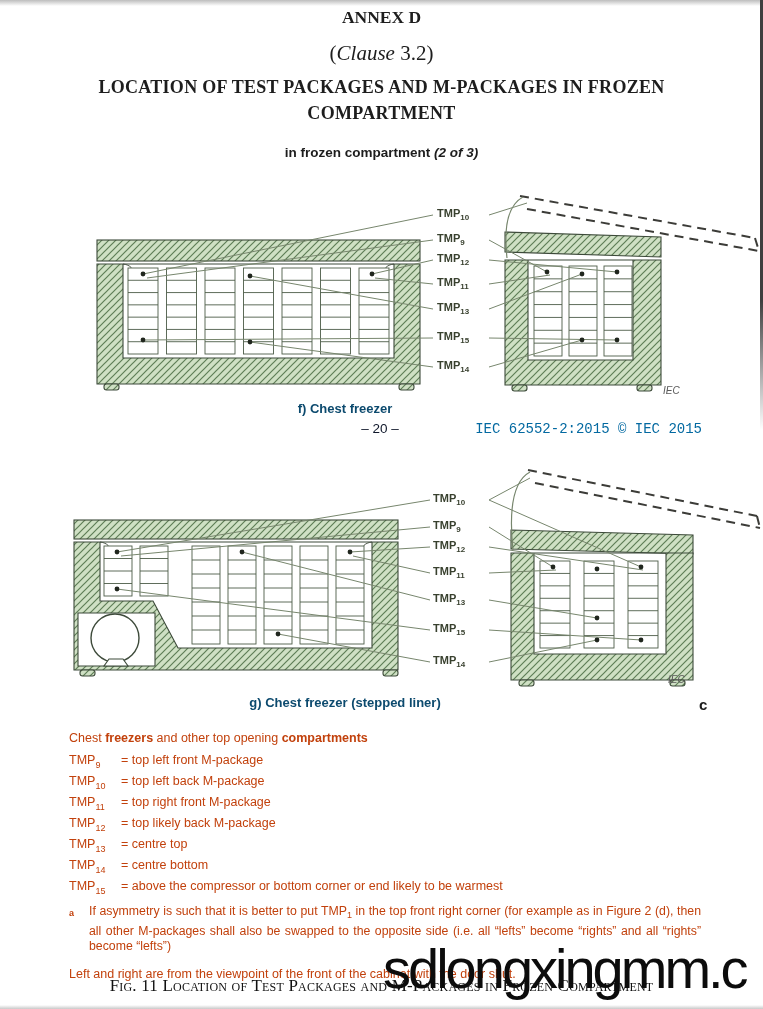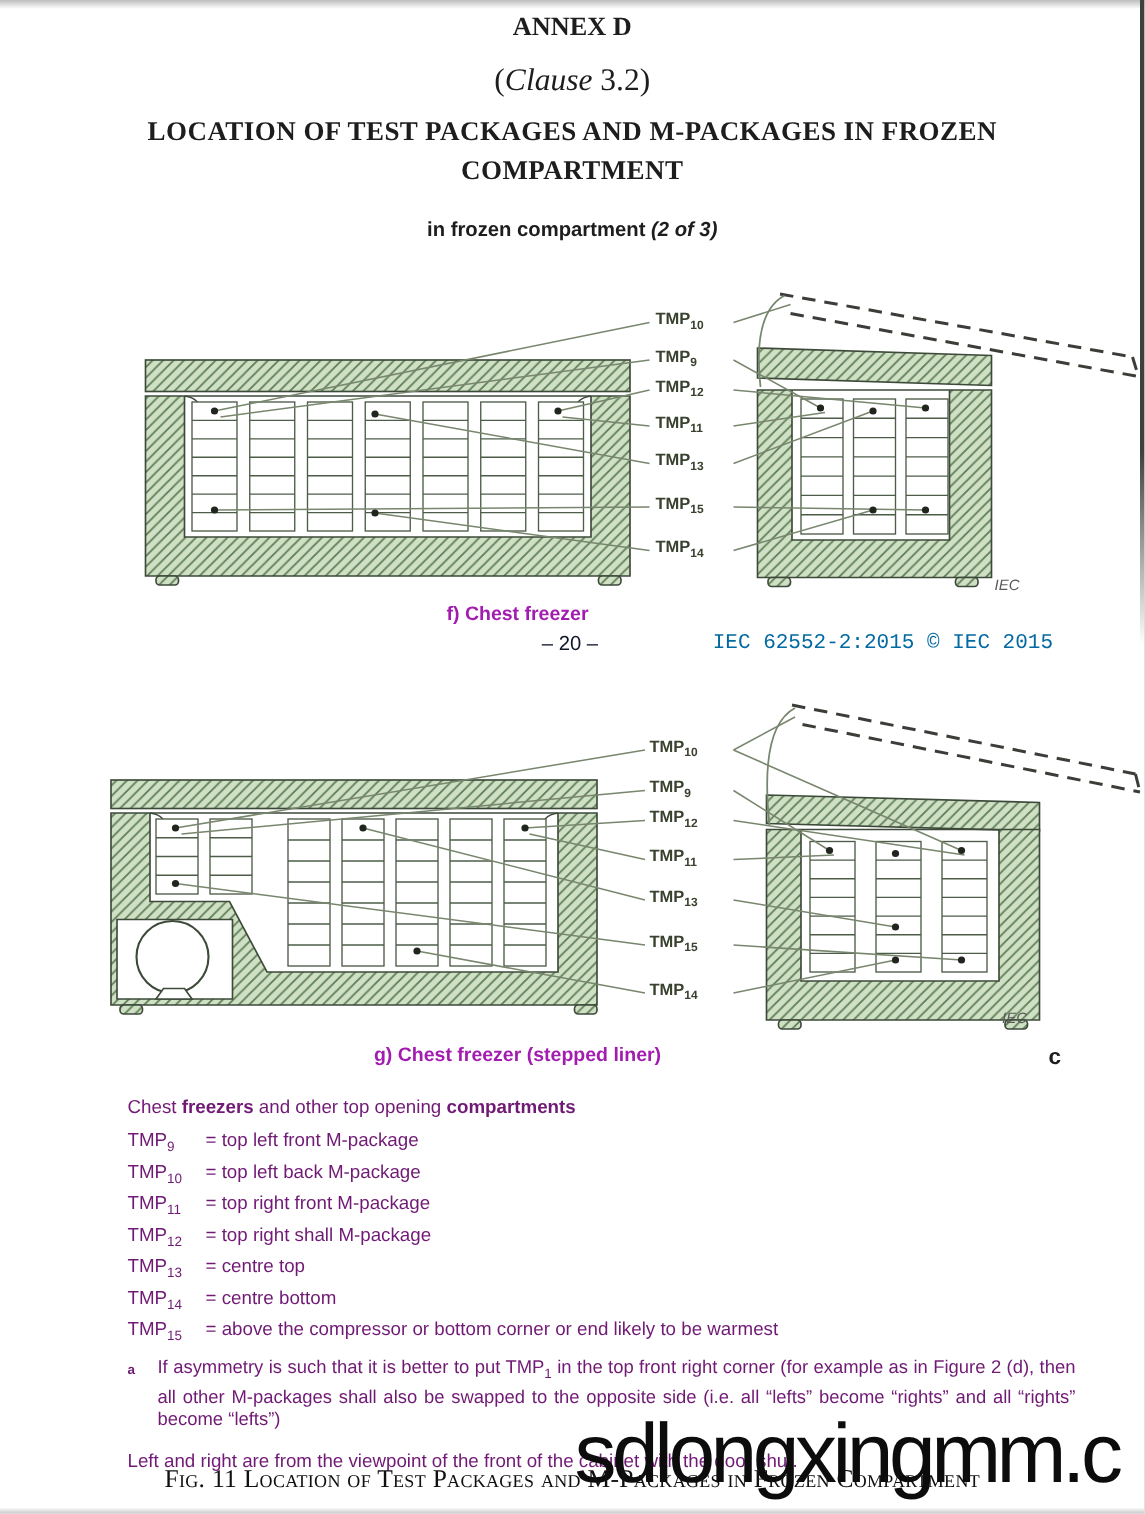--- a/index.html
+++ b/index.html
@@ -28,30 +28,30 @@
   #fig-f { top:188px; height:225px; }
   #fig-g { top:458px; height:235px; }
   .fig svg { position:absolute; top:0; left:0; }
 
   .tmp-label { position:absolute; font-size:11px; font-weight:bold; color:#39412f; white-space:nowrap; }
   .tmp-label sub { font-size:8px; }
 
   .iec-credit { position:absolute; font-style:italic; font-size:10px; color:#5a5a5a; }
 
   .fig-caption { position:absolute; left:0; width:690px; text-align:center;
-    font-weight:bold; font-size:13px; color:#a21caf; }
+    font-weight:bold; font-size:13px; color:#0c4a6e; }
   #caption-f { top:401px; }
   #caption-g { top:695px; }
 
   .page-number { position:absolute; top:421px; left:330px; width:100px; text-align:center; font-size:13.5px; color:#0f172a; }
   .doc-reference { position:absolute; top:421px; right:61px; font-size:14px; color:#0369a1;font-family:Liberation Mono, monospace; }
 
   .margin-letter { position:absolute; top:696px; left:699px; font-weight:bold; font-size:15px; }
 
-  .legend { position:absolute; top:731px; left:85px; width:632px; font-size:12.5px; color:#701a75; }
+  .legend { position:absolute; top:731px; left:69px; width:632px; font-size:12.5px; color:#c2410c; }
   .legend-heading { margin-bottom:8px; }
   .legend-heading .b { font-weight:bold; }
   .lg-item { height:21px; }
   .tmp-term { display:inline-block; width:52px; }
   .tmp-term sub { font-size:9px; }
   .footnote { margin-top:4px; display:flex; font-size:12.3px; line-height:15.5px; }
   .fn-marker { font-weight:bold; font-size:9px; width:20px; flex:0 0 20px; padding-top:2px; }
   .fn-text { flex:1; text-align:justify; }
   .fn-text sub { font-size:9px; }
   .viewpoint-note { margin-top:12px; }
@@ -377,21 +377,21 @@
   </div>
   <div class="fig-caption" id="caption-g">g) Chest freezer (stepped liner)</div>
   <div class="margin-letter">c</div>
 
   <div class="legend">
     <div class="legend-heading"><span>Chest </span><span class="b">freezers</span><span> and other top opening </span><span class="b">compartments</span></div>
 
     <div class="lg-item"><span class="tmp-term"><span>TMP</span><sub>9</sub></span><span>= top left front M-package</span></div>
     <div class="lg-item"><span class="tmp-term"><span>TMP</span><sub>10</sub></span><span>= top left back M-package</span></div>
     <div class="lg-item"><span class="tmp-term"><span>TMP</span><sub>11</sub></span><span>= top right front M-package</span></div>
-    <div class="lg-item"><span class="tmp-term"><span>TMP</span><sub>12</sub></span><span>= top right shall M-package</span></div>
+    <div class="lg-item"><span class="tmp-term"><span>TMP</span><sub>12</sub></span><span>= top likely back M-package</span></div>
     <div class="lg-item"><span class="tmp-term"><span>TMP</span><sub>13</sub></span><span>= centre top</span></div>
     <div class="lg-item"><span class="tmp-term"><span>TMP</span><sub>14</sub></span><span>= centre bottom</span></div>
     <div class="lg-item"><span class="tmp-term"><span>TMP</span><sub>15</sub></span><span>= above the compressor or bottom corner or end likely to be warmest</span></div>
 
     <div class="footnote">
       <sup class="fn-marker">a</sup>
       <span class="fn-text"><span>If asymmetry is such that it is better to put TMP</span><sub>1</sub><span> in the top front right corner (for example as in Figure 2 (d), then all other M-packages shall also be swapped to the opposite side (i.e. all “lefts” become “rights” and all “rights” become “lefts”)</span></span>
     </div>
 
     <div class="viewpoint-note">Left and right are from the viewpoint of the front of the cabinet with the door shut.</div>

